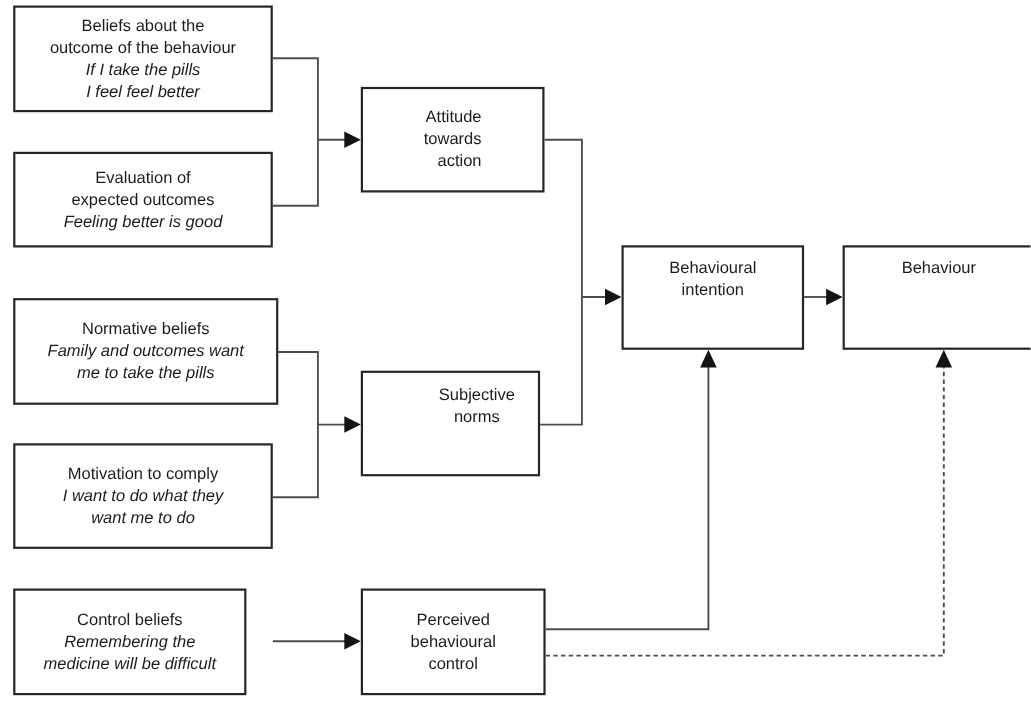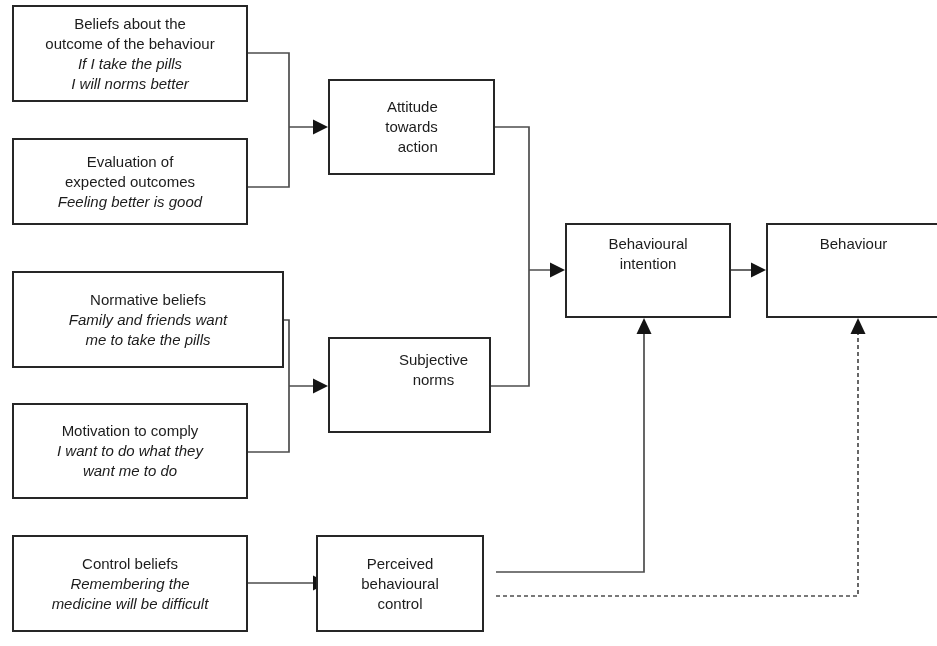--- a/index.html
+++ b/index.html
@@ -45,26 +45,26 @@
   .node.top-text {
     justify-content: flex-start;
     padding-top: 9px;
   }
   .node-title, .node-label { white-space: pre-line; }
   .node-example { white-space: pre-line; font-style: italic; }
 
   
   #node-beliefs-outcome   { left: 12px;  top: 5px;   width: 236px; height: 97px; }
   #node-evaluation        { left: 12px;  top: 138px; width: 236px; height: 87px; }
-  #node-normative         { left: 12px;  top: 271px; width: 272px; height: 97px; }
+  #node-normative         { left: 12px;  top: 271px; width: 241px; height: 97px; }
   #node-motivation        { left: 12px;  top: 403px; width: 236px; height: 96px; }
-  #node-control           { left: 12px;  top: 535px; width: 236px; height: 97px; }
+  #node-control           { left: 12px;  top: 535px; width: 212px; height: 97px; }
   #node-attitude          { left: 328px; top: 79px;  width: 167px; height: 96px; text-align: right; }
   #node-subjective        { left: 328px; top: 337px; width: 163px; height: 96px; padding-top: 11px; padding-left: 48px; }
-  #node-pbc               { left: 316px; top: 535px; width: 168px; height: 97px; }
+  #node-pbc               { left: 328px; top: 535px; width: 168px; height: 97px; }
   #node-intention         { left: 565px; top: 223px; width: 166px; height: 95px; }
   #node-behaviour         { left: 766px; top: 223px; width: 175px; height: 95px; }
 </style>
 </head>
 <body>
 
 <div class="canvas">
 
   <svg class="connectors" viewBox="0 0 937 646" aria-hidden="true">
     <g>
@@ -94,32 +94,32 @@
     <g>
       <path class="dashed" d="M496,596 H858 V333"></path>
       <polygon points="850.5,334 858,318 865.5,334"></polygon>
     </g>
   </svg>
 
   <div class="node" id="node-beliefs-outcome">
     <div class="node-title">Beliefs about the
 outcome of the behaviour</div>
     <div class="node-example">If I take the pills
-I will norms better</div>
+I feel feel better</div>
   </div>
 
   <div class="node" id="node-evaluation">
     <div class="node-title">Evaluation of
 expected outcomes</div>
     <div class="node-example">Feeling better is good</div>
   </div>
 
   <div class="node" id="node-normative">
     <div class="node-title">Normative beliefs</div>
-    <div class="node-example">Family and friends want
+    <div class="node-example">Family and outcomes want
 me to take the pills</div>
   </div>
 
   <div class="node" id="node-motivation">
     <div class="node-title">Motivation to comply</div>
     <div class="node-example">I want to do what they
 want me to do</div>
   </div>
 
   <div class="node" id="node-control">

